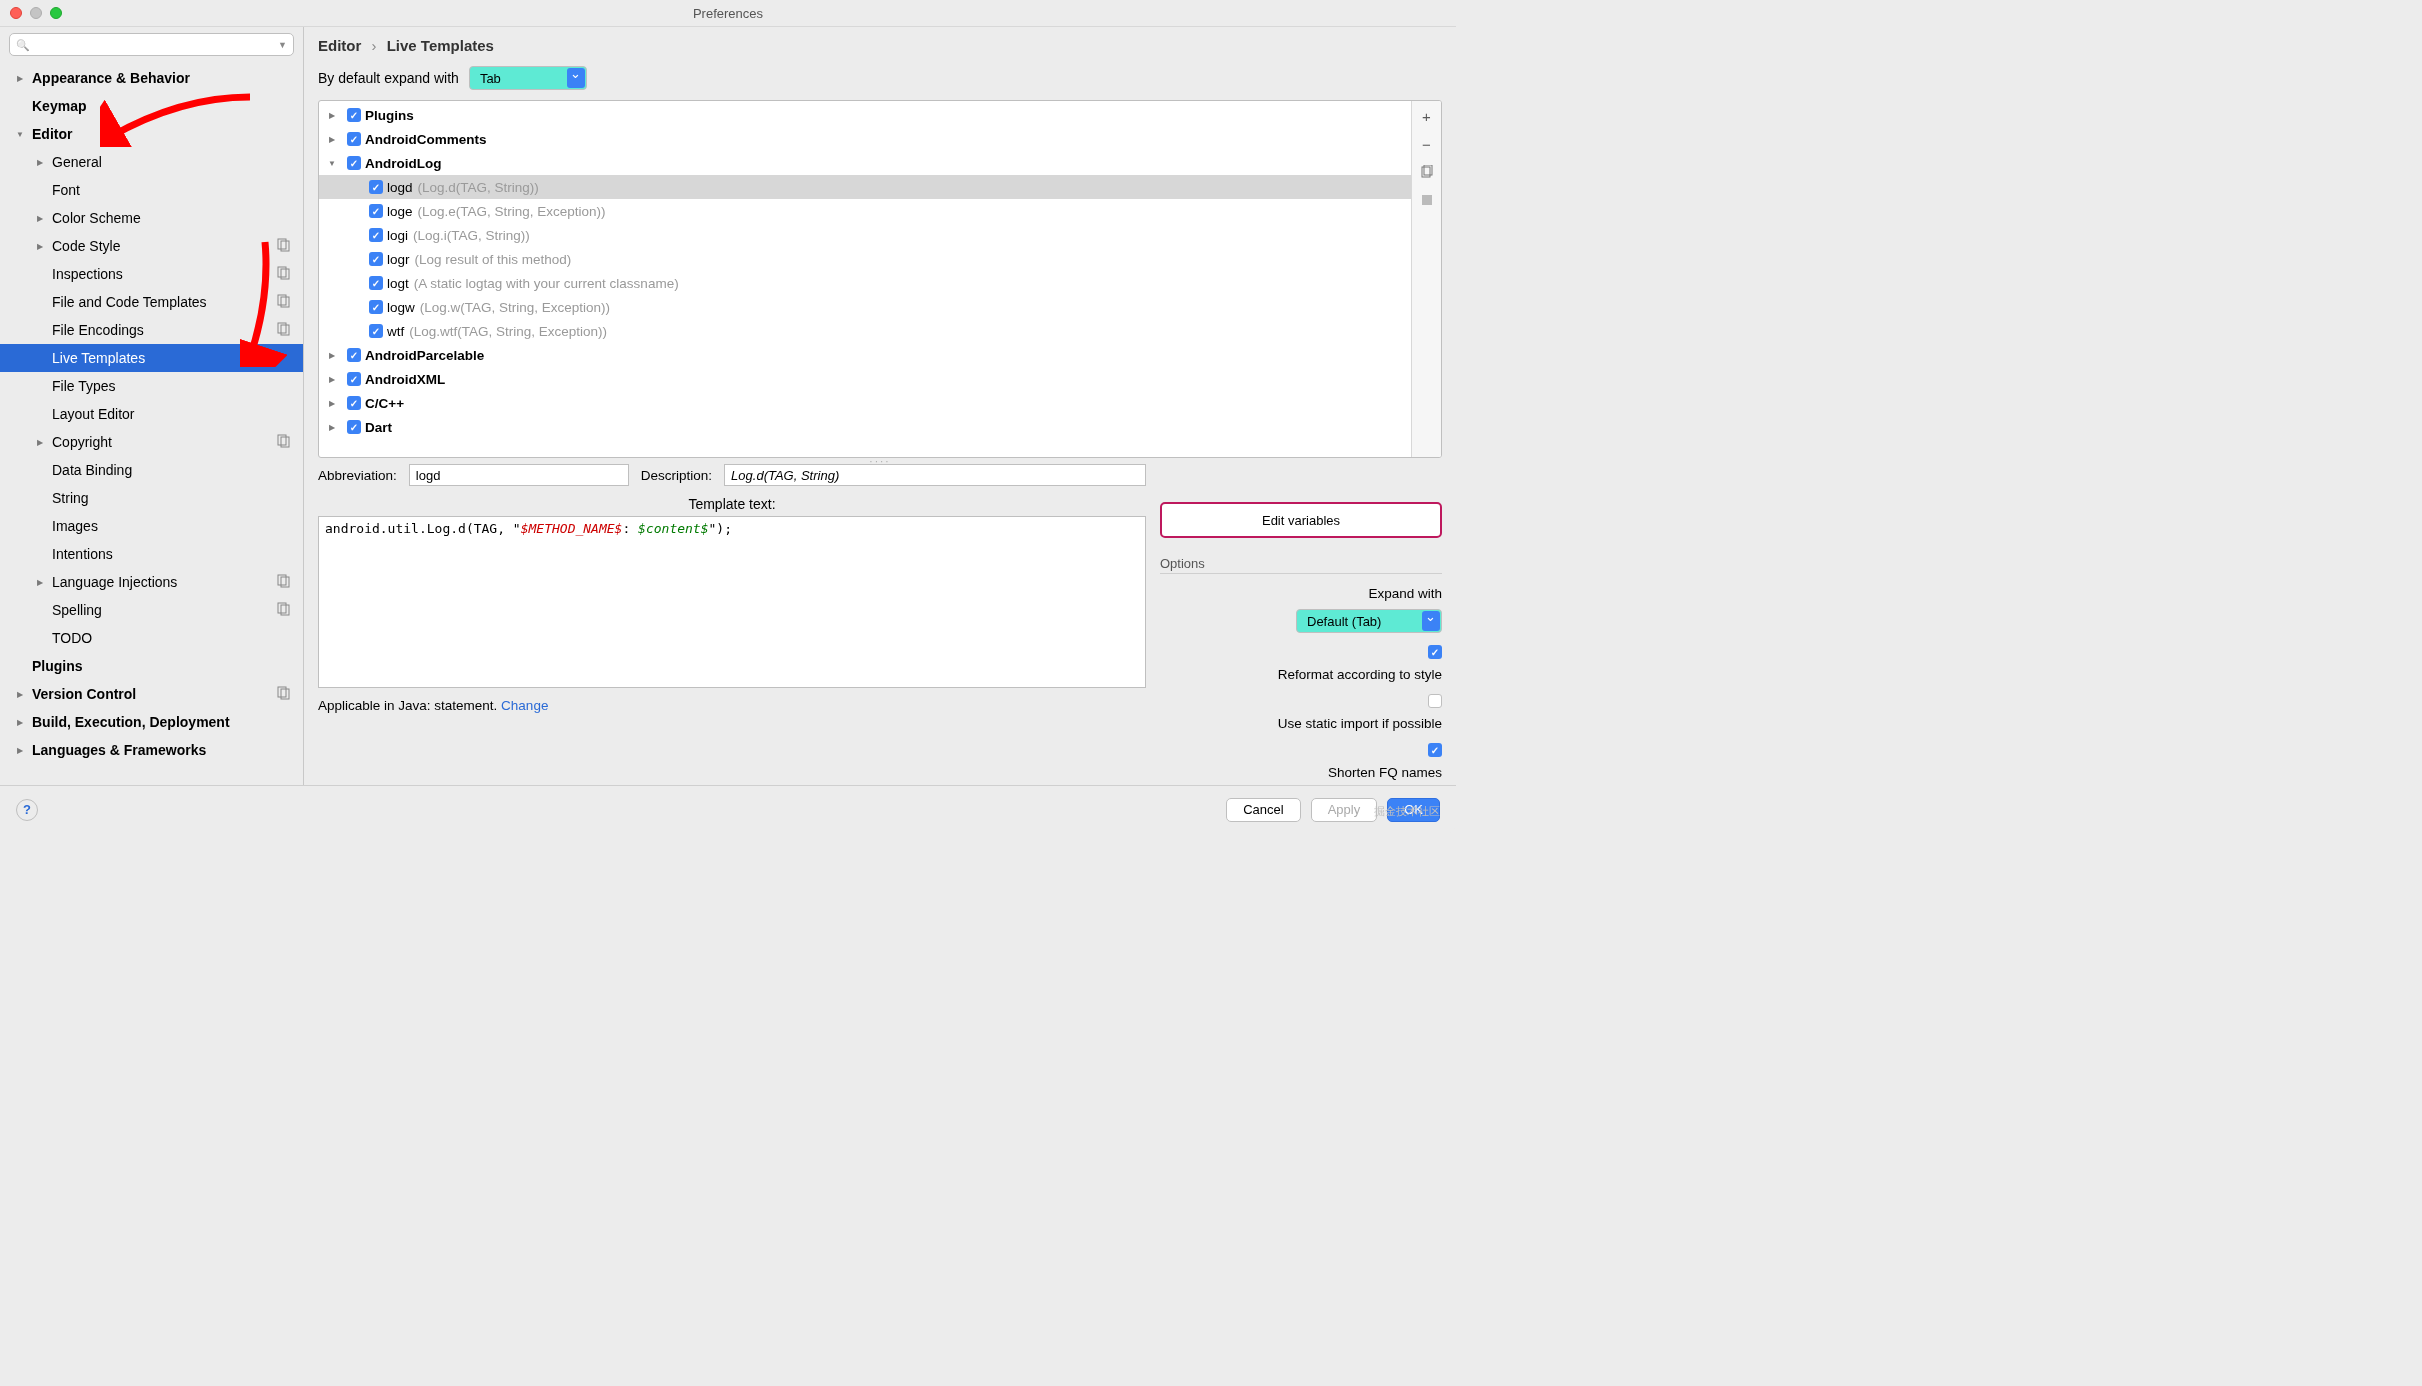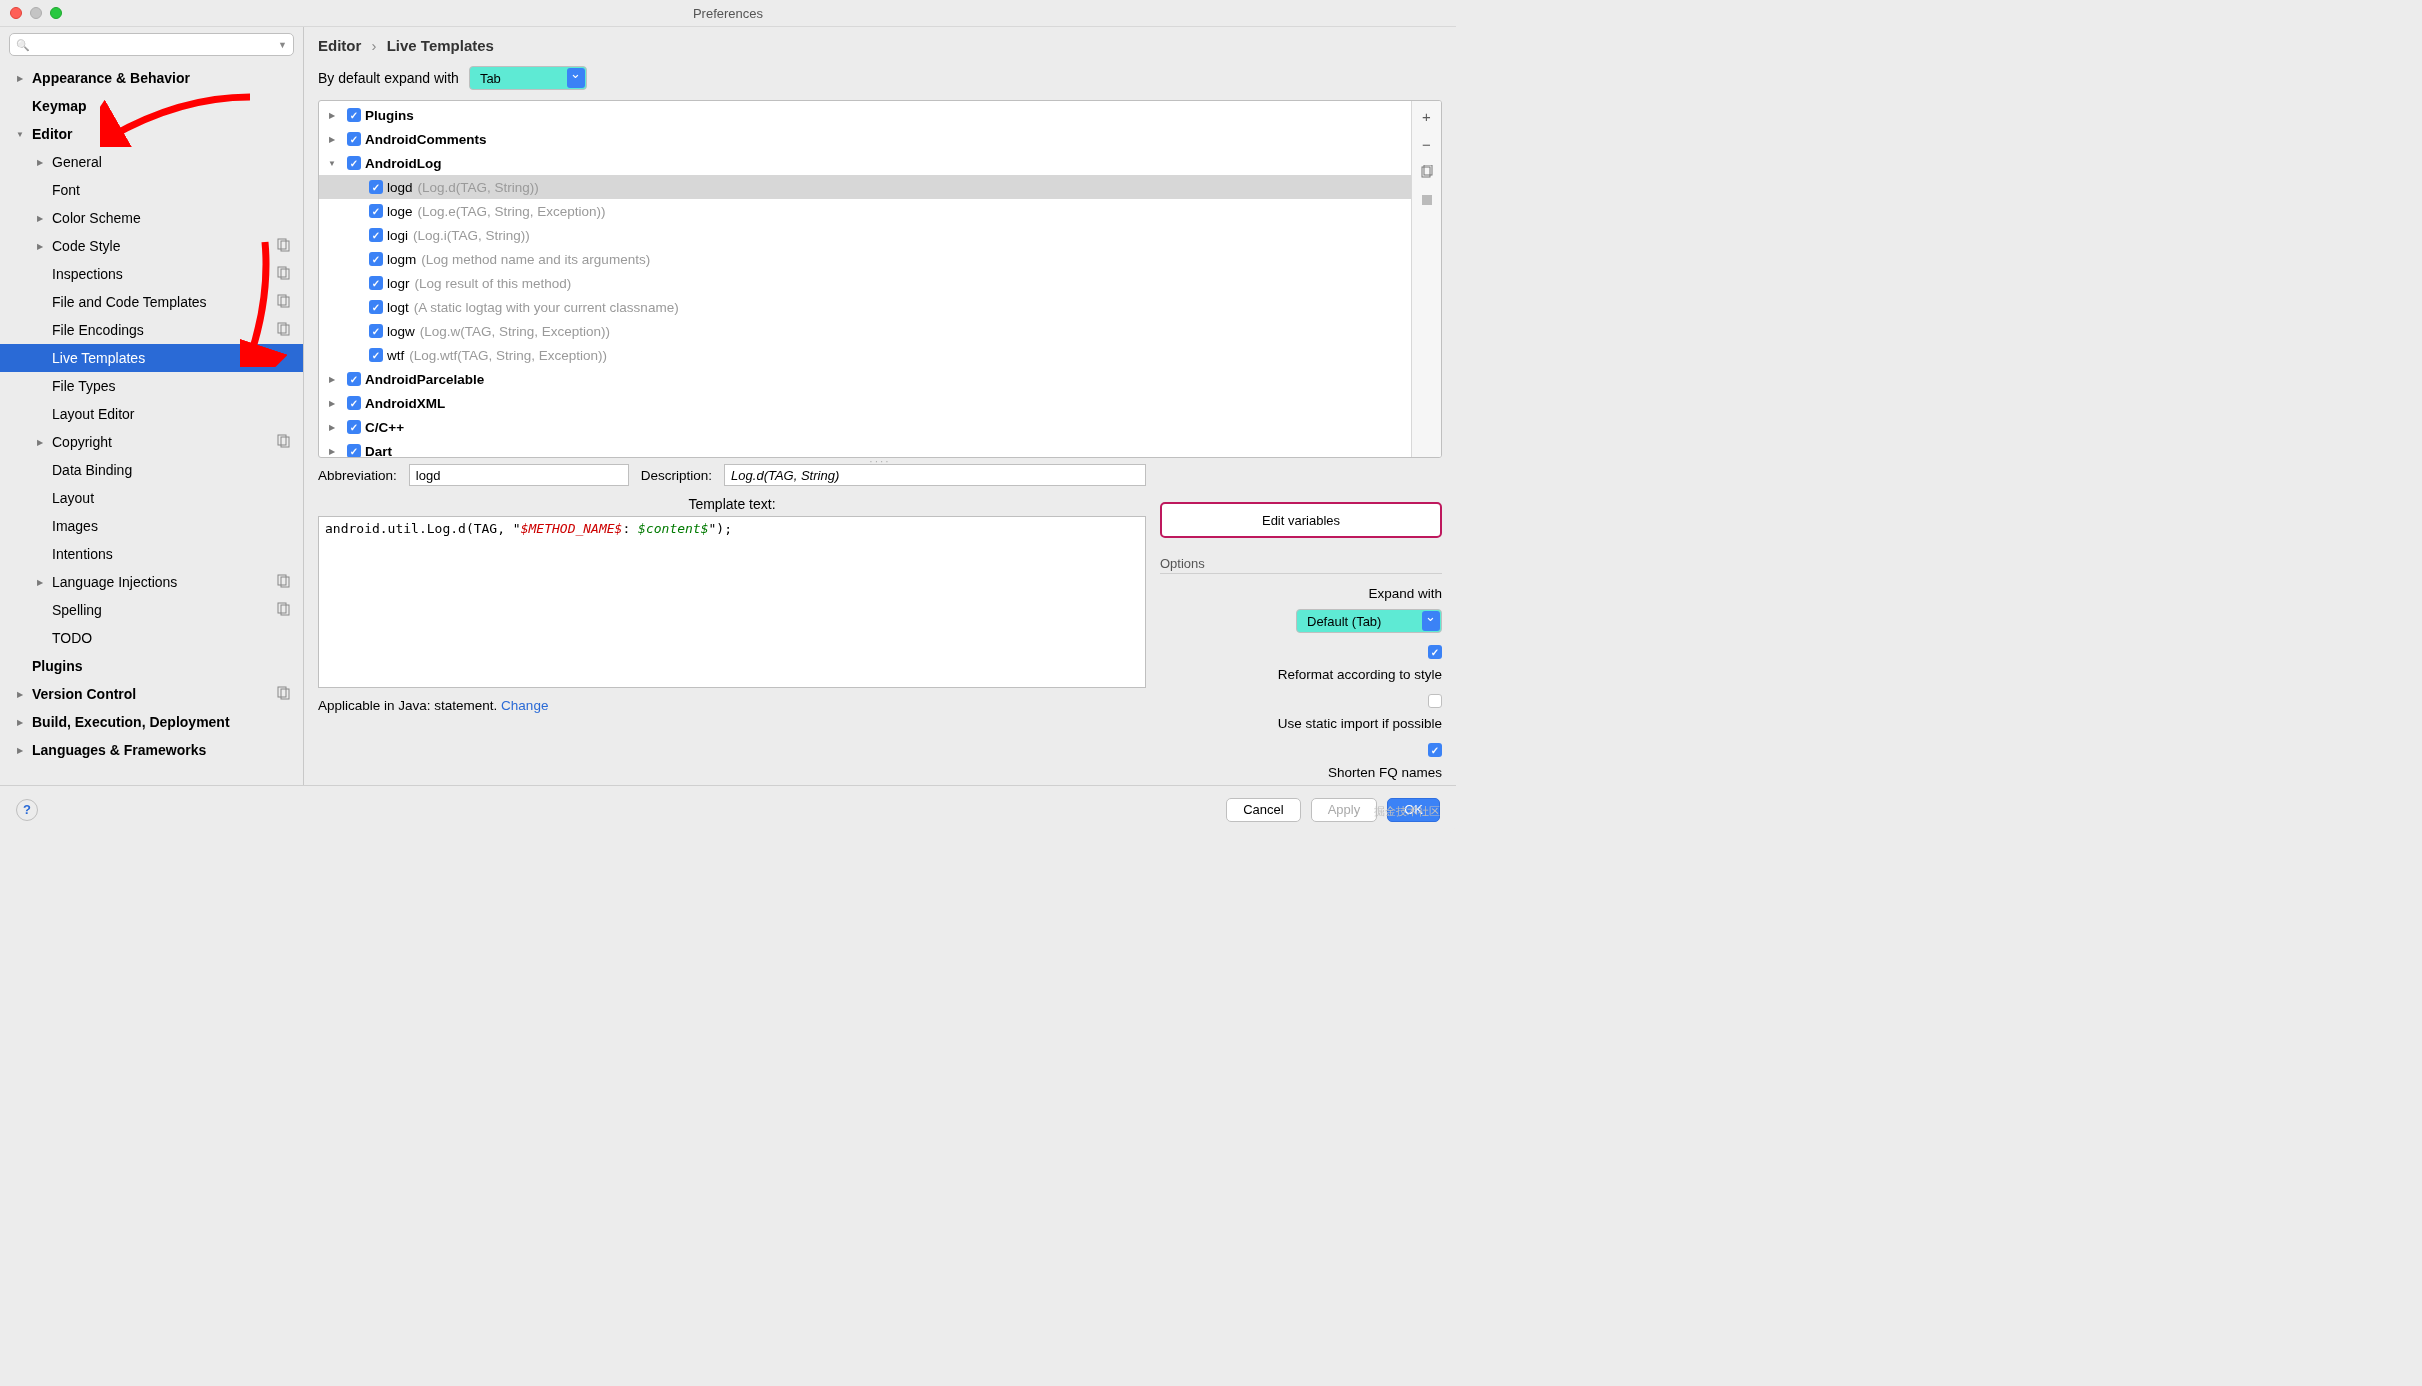--- a/index.html
+++ b/index.html
@@ -172,21 +172,21 @@
                 <rect x="1" y="1" width="8" height="10" fill="none" stroke="currentColor"></rect>
                 <rect x="4" y="3" width="8" height="10" fill="none" stroke="currentColor"></rect>
               </svg></span>
           </div>
           <div class="row indent-1">
             <span class="arrow"></span>
             <span class="label">Data Binding</span>
           </div>
           <div class="row indent-1">
             <span class="arrow"></span>
-            <span class="label">Layout</span>
+            <span class="label">String</span>
           </div>
           <div class="row indent-1">
             <span class="arrow"></span>
             <span class="label">Images</span>
           </div>
           <div class="row indent-1">
             <span class="arrow"></span>
             <span class="label">Intentions</span>
           </div>
           <div class="row indent-1">
@@ -306,27 +306,20 @@
               <span class="ck">
                 <span class="chk"></span>
               </span>
               <span class="abv">logi</span>
               <span class="desc">(Log.i(TAG, String))</span>
             </div>
             <div class="trow child">
               <span class="ck">
                 <span class="chk"></span>
               </span>
-              <span class="abv">logm</span>
-              <span class="desc">(Log method name and its arguments)</span>
-            </div>
-            <div class="trow child">
-              <span class="ck">
-                <span class="chk"></span>
-              </span>
               <span class="abv">logr</span>
               <span class="desc">(Log result of this method)</span>
             </div>
             <div class="trow child">
               <span class="ck">
                 <span class="chk"></span>
               </span>
               <span class="abv">logt</span>
               <span class="desc">(A static logtag with your current classname)</span>
             </div>

